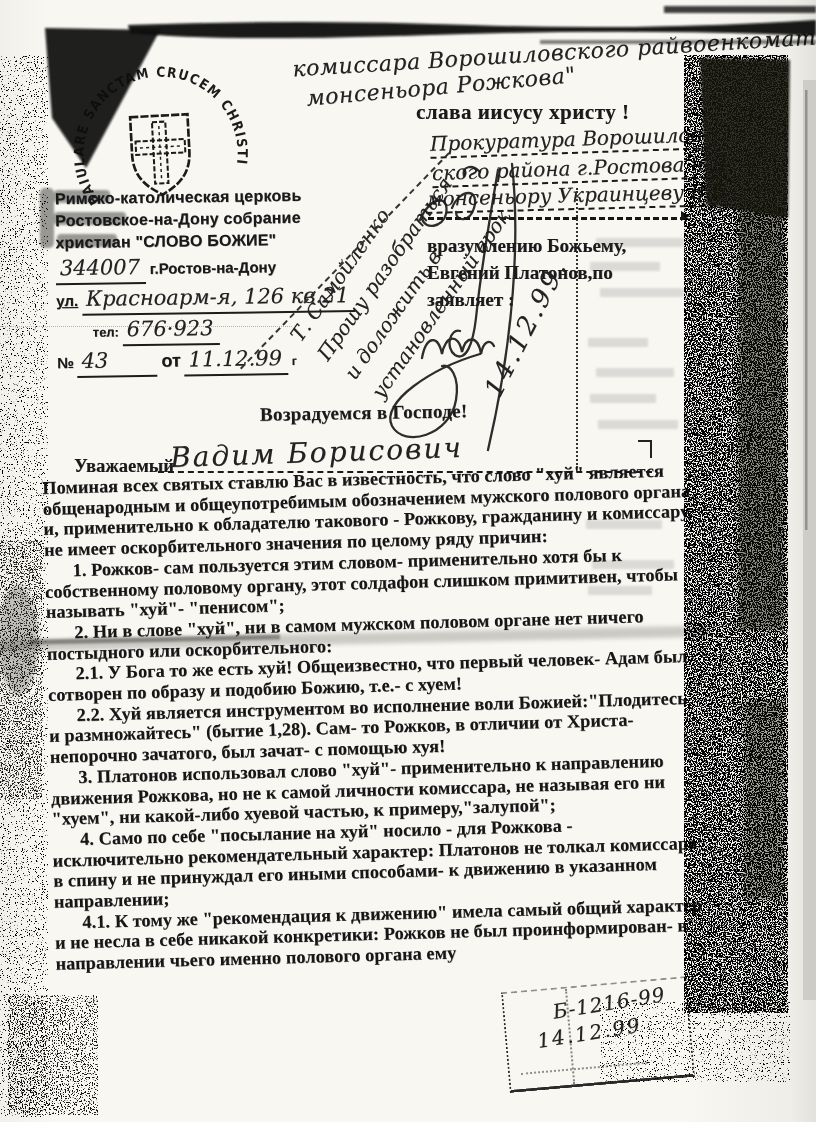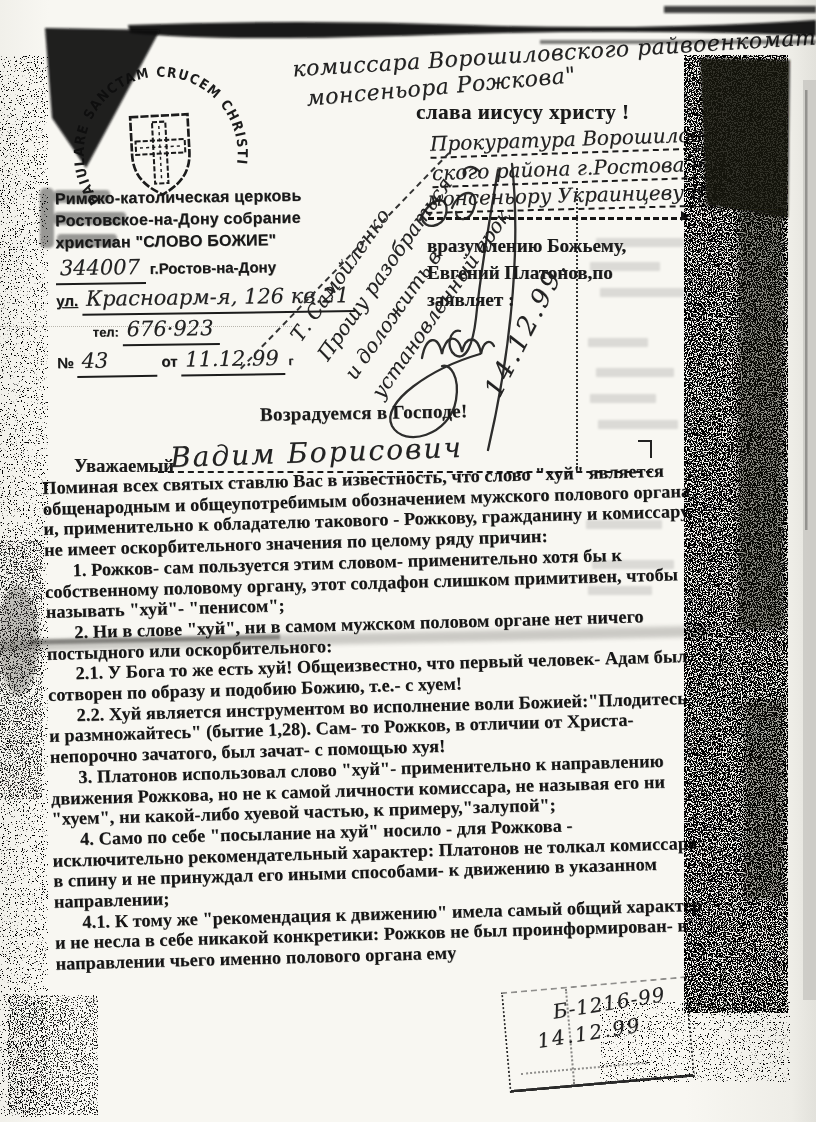--- a/index.html
+++ b/index.html
@@ -106,21 +106,21 @@
       <span class="sans" style="font-size:15px;text-decoration:underline;">ул.</span>
       <span class="hand hand-big fill-solid">Красноарм-я, 126 кв.21</span>
     </div>
     <div class="lh-row" style="padding-left:36px;">
       <span class="sans" style="font-size:13px;">тел:</span>
       <span class="hand hand-big fill-solid">676·923</span>
     </div>
     <div class="lh-row">
       <span class="sans" style="font-size:15px;">№</span>
       <span class="hand hand-big fill-solid" style="min-width:70px;">43</span>
-      <span class="sans" style="font-size:15px;">от</span>
+      <span class="sans" style="font-size:18px;">от</span>
       <span class="hand hand-big fill-solid">11.12.99</span>
       <span class="sans" style="font-size:12px;">г</span>
     </div>
   </div>
 
   <div class="abs hand hand-note" style="left:292px;top:40px;transform:rotate(-3.5deg);">комиссара Ворошиловского райвоенкомата</div>
   <div class="abs hand hand-note" style="left:306px;top:74px;transform:rotate(-5deg);">монсеньора Рожкова"</div>
 
   <div class="abs typed greeting" style="left:416px;top:100px;">слава иисусу христу !</div>
 

